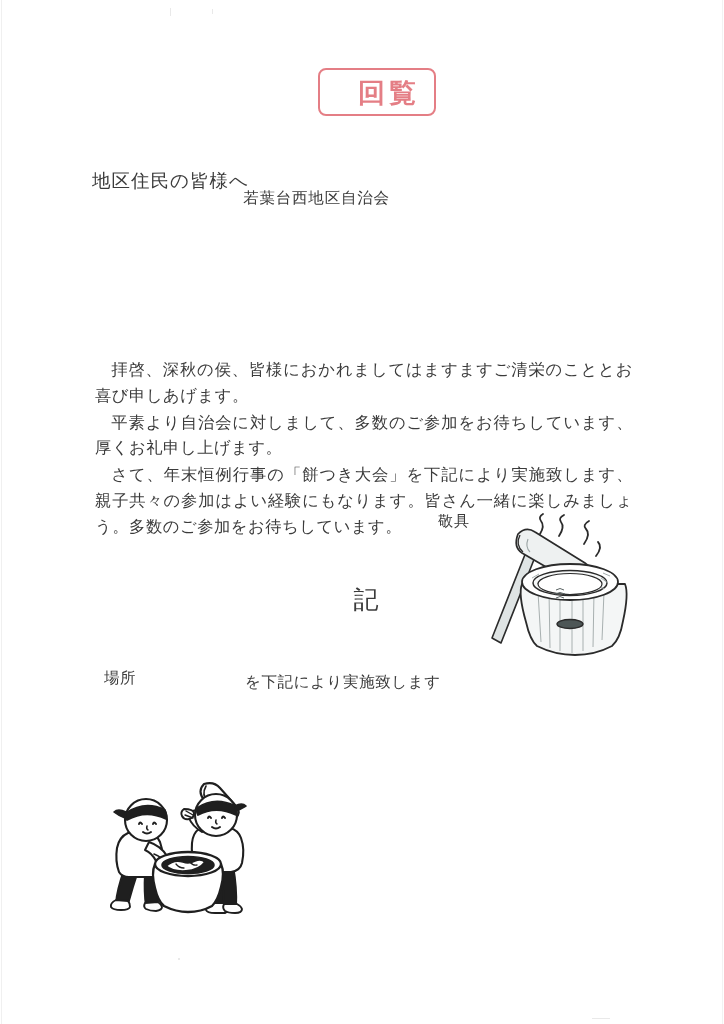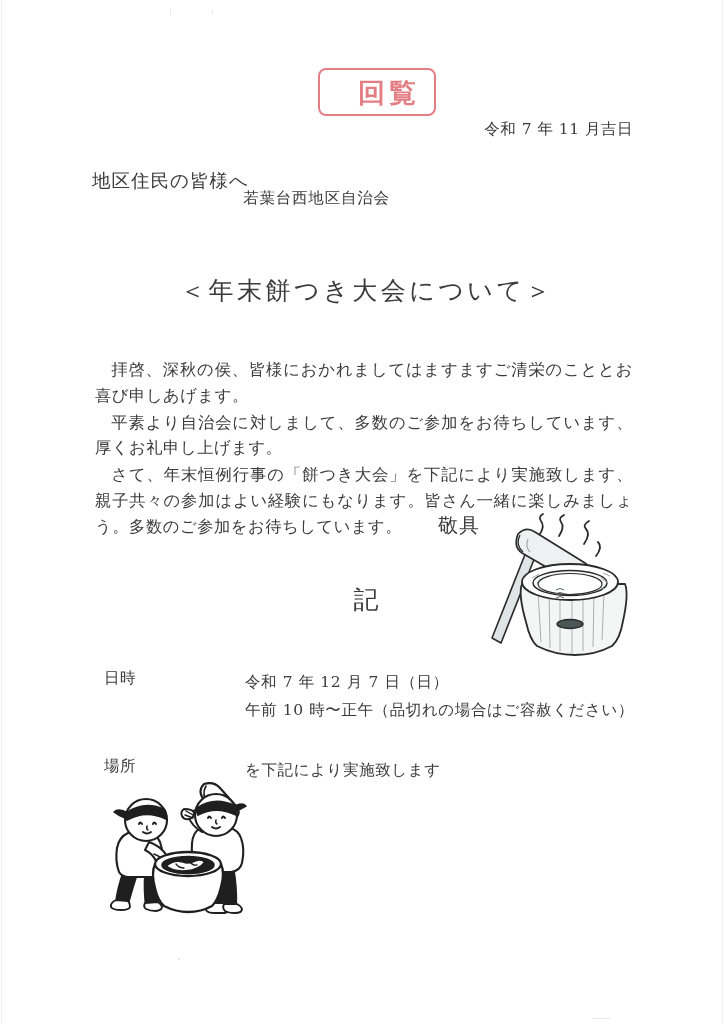--- a/index.html
+++ b/index.html
@@ -107,21 +107,21 @@
   }
   .body-text p {
     margin: 1px;
     text-indent: 1em;
   }
 
   .closing {
     position: absolute;
     left: 438px;
     top: 512px;
-    font-size: 20px;
+    font-size: 15px;
     letter-spacing: 1px;
   }
 
   .ki-mark {
     position: absolute;
     left: 0; top: 583px;
     width: 724px;
     text-align: center;
     font-size: 25px;
     letter-spacing: 2px;
@@ -175,29 +175,27 @@
 
   <div class="scan-edge-left"></div>
   <div class="scan-edge-right"></div>
   <div class="scan-speck" style="left:170px;top:8px;width:1px;height:8px;"></div>
   <div class="scan-speck" style="left:212px;top:9px;width:1px;height:5px;"></div>
   <div class="scan-speck" style="left:178px;top:958px;width:2px;height:2px;"></div>
   <div class="scan-speck" style="left:592px;top:1018px;width:18px;height:1px;"></div>
 
   <div class="stamp">回覧</div>
 
-  <div class="date-line">令和 7 年 11 月吉日</div>
 
   <div class="addressee">地区住民の皆様へ</div>
 
   <div class="sender">
     <div>若葉台西地区自治会</div>
   </div>
 
-  <div class="doc-title">＜年末餅つき大会について＞</div>
 
   <div class="body-text">
     <p>拝啓、深秋の侯、皆様におかれましてはますますご清栄のこととお喜び申しあげます。</p>
     <p>平素より自治会に対しまして、多数のご参加をお待ちしています、厚くお礼申し上げます。</p>
     <p>さて、年末恒例行事の「餅つき大会」を下記により実施致します、親子共々の参加はよい経験にもなります。皆さん一緒に楽しみましょう。多数のご参加をお待ちしています。</p>
   </div>
 
   <div class="closing">敬具</div>
 
   <div class="illus-mortar">
@@ -250,27 +248,20 @@
         <path d="M71 82 q5 -3 10 0"></path>
         <path d="M72 86 q4 -3 8 0"></path>
       </g>
     </svg>
   </div>
 
   <div class="ki-mark">記</div>
 
   <div class="details">
     <div class="detail-row">
-      <div class="detail-label">日時</div>
-      <div class="detail-values">
-        <div>令和 7 年 12 月 7 日（日）</div>
-        <div>午前 10 時〜正午（品切れの場合はご容赦ください）</div>
-      </div>
-    </div>
-    <div class="detail-row">
       <div class="detail-label">場所</div>
       <div class="detail-values">
         <div>を下記により実施致します</div>
       </div>
     </div>
   </div>
 
   <div class="illus-children">
     <svg viewBox="0 0 196 134" width="196" height="134" xmlns="http://www.w3.org/2000/svg">
       <g stroke="#1f1f1f" stroke-width="2" fill="#ffffff" stroke-linejoin="round" stroke-linecap="round">

